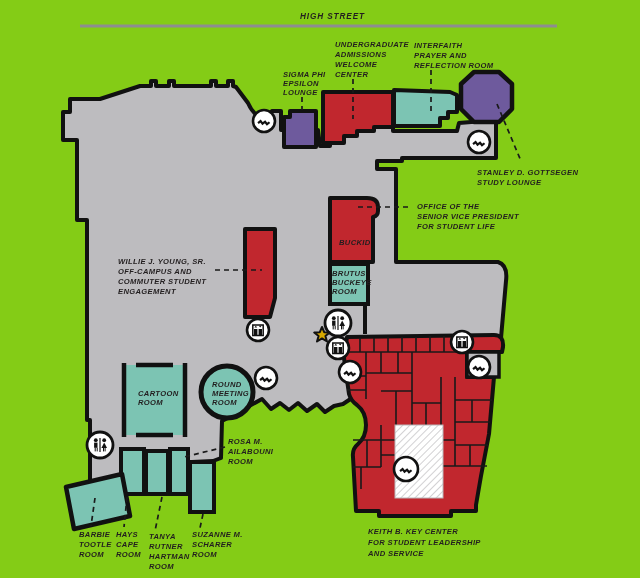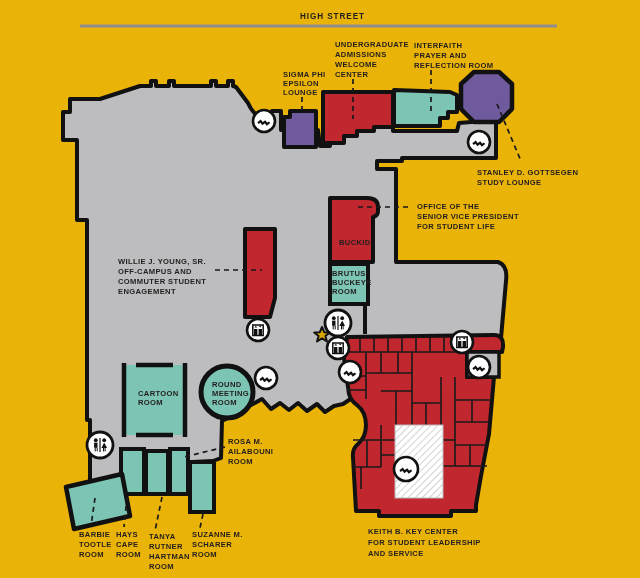--- a/index.html
+++ b/index.html
@@ -1,17 +1,17 @@
 <!DOCTYPE html>
 <html><head>
 <meta charset="utf-8">
 <style>
   html,body{margin:0;padding:0;background:#ffffff;}
-  .stage{position:relative;width:640px;height:578px;background:#eab308;overflow:hidden;
-         font-family:"Liberation Sans",sans-serif;}
+  .stage{position:relative;width:640px;height:578px;background:#84cc16;overflow:hidden;
+         font-family:"Liberation Sans",sans-serif;font-style:italic;}
   svg{display:block;}
   text{font-family:"Liberation Sans",sans-serif;font-weight:bold;fill:#221e1f;
        font-size:7.6px;letter-spacing:0.35px;}
   text.street{font-size:8.2px;letter-spacing:0.9px;}
 </style>
 </head>
 <body>
 
 <div class="stage">
 <svg width="640" height="578" viewBox="0 0 640 578">

